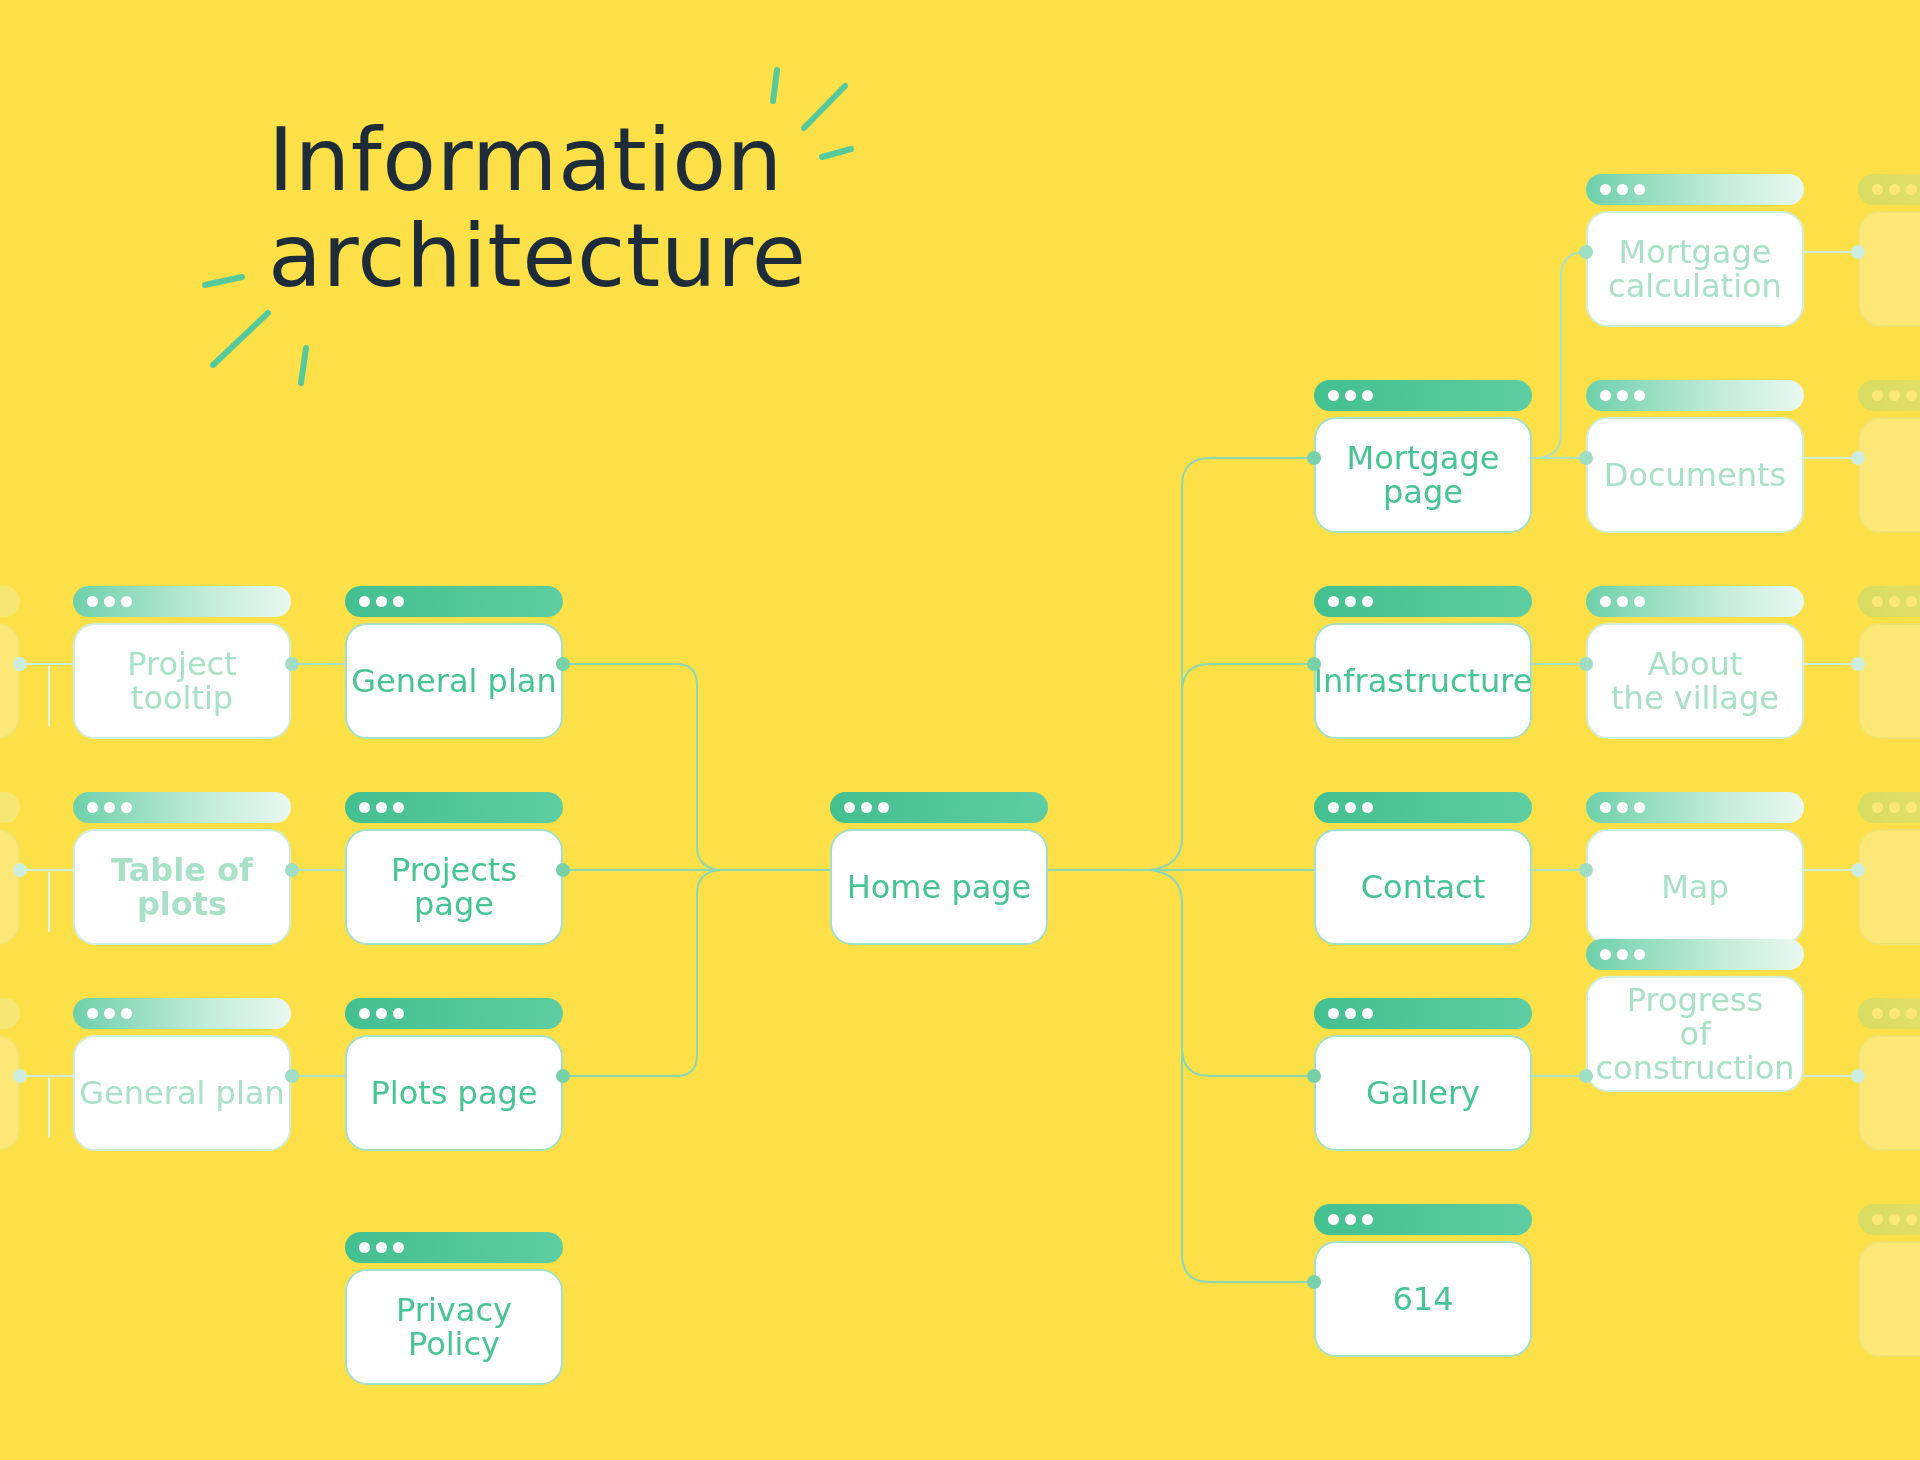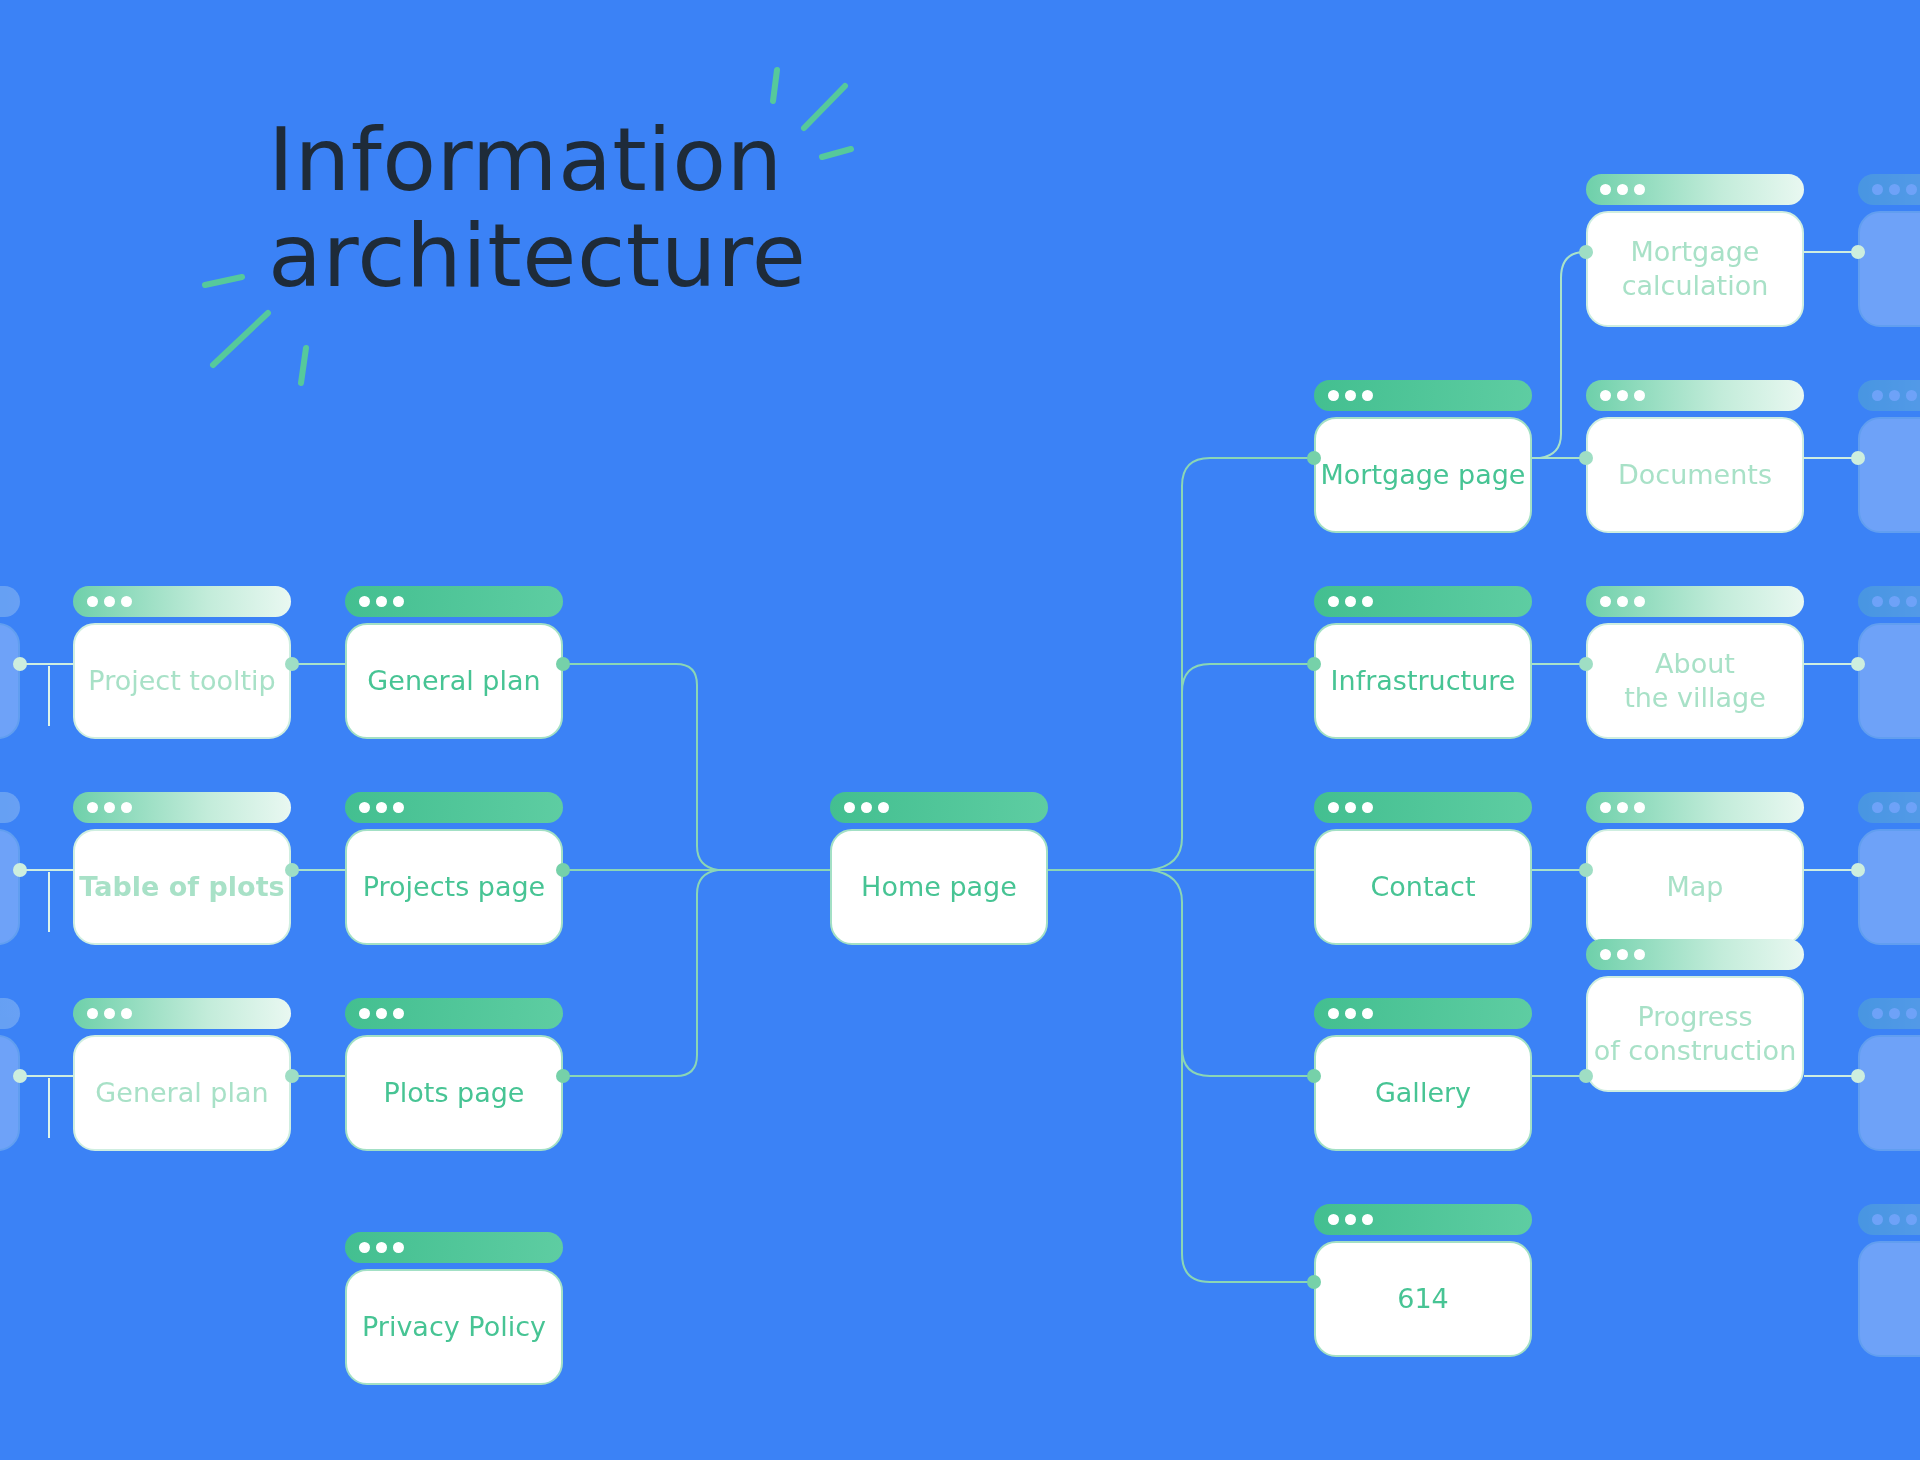--- a/index.html
+++ b/index.html
@@ -1,32 +1,32 @@
 <!DOCTYPE html>
 <html><head>
 <meta charset="utf-8">
 <style>
   html,body{margin:0;padding:0;background:#fff;}
-  .stage{position:relative;width:1920px;height:1460px;overflow:hidden;background:#3b82f6;
+  .stage{position:relative;width:1920px;height:1460px;overflow:hidden;background:#fde047;
          font-family:"DejaVu Sans","Liberation Sans",sans-serif;}
   svg.layer{position:absolute;left:0;top:0;}
   #lines-layer{z-index:1;}
   .cards{position:absolute;left:0;top:0;width:100%;height:100%;z-index:2;}
   #overlay-layer{z-index:3;pointer-events:none;}
 
   .title{position:absolute;left:268px;top:112px;z-index:2;color:#1e2b39;
          font-size:88px;line-height:96px;font-weight:500;letter-spacing:.5px;}
   .title span{display:block;}
 
   .card{position:absolute;width:218px;}
   .bar{height:31px;border-radius:16px;display:flex;align-items:center;padding-left:14px;gap:6px;box-sizing:border-box;}
   .wdot{width:11px;height:11px;border-radius:50%;background:#ffffff;flex:0 0 auto;}
   .cbody{margin-top:6px;height:116px;box-sizing:border-box;border:2px solid #a3e0c5;border-radius:22px;
          background:#fff;display:flex;align-items:center;justify-content:center;}
-  .label{font-size:27px;line-height:34px;color:#47c494;text-align:center;white-space:pre-line;}
+  .label{font-size:32px;line-height:34px;color:#47c494;text-align:center;white-space:pre-line;}
   .card.solid .bar{background:linear-gradient(95deg,#43bf90,#5ecda2);}
   .card.faded .bar{background:linear-gradient(90deg,#6ed0aa,#c3ecda 62%,#e9f8f1);}
   .card.faded .cbody{border-color:#cfeee0;}
   .card.faded .label{color:#a8e1c7;}
   .ghost{opacity:.26;}
 </style>
 </head>
 <body>
 
 <div class="stage">

